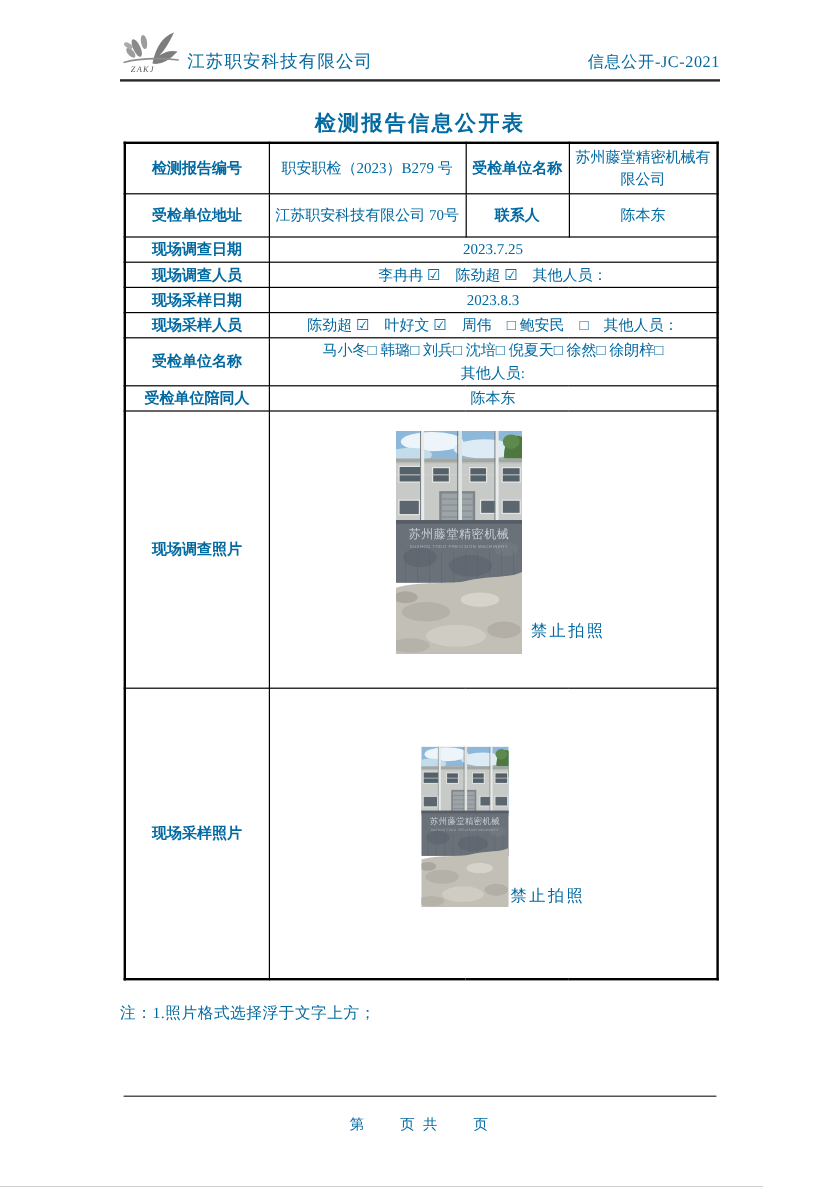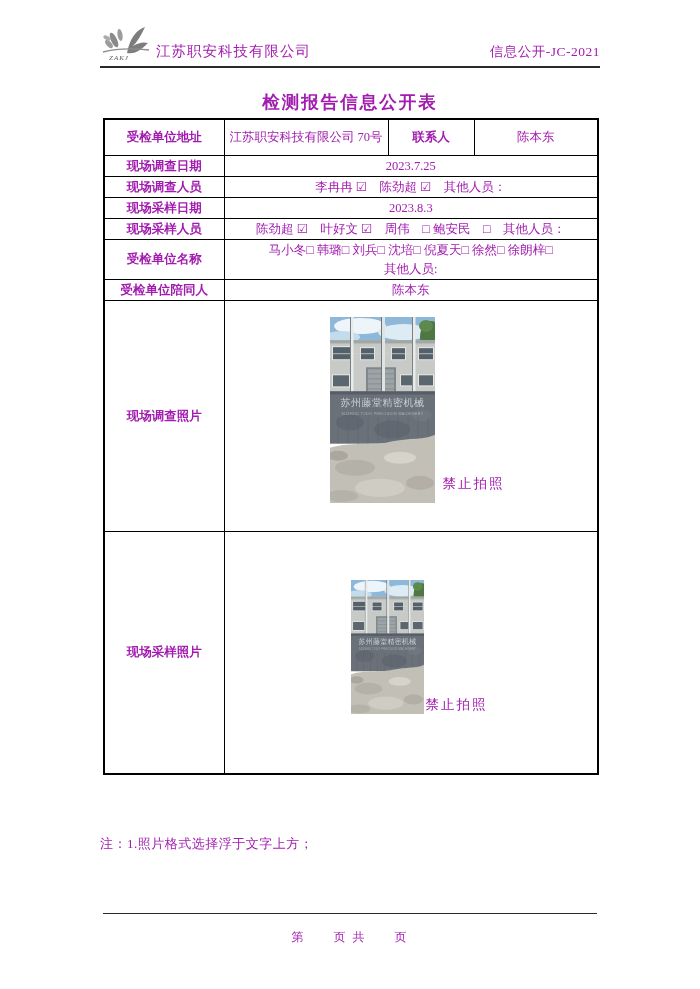--- a/index.html
+++ b/index.html
@@ -4,21 +4,21 @@
 <style>
   * { margin: 0; padding: 0; box-sizing: border-box; }
   html, body { background: #888; }
   .page {
     position: relative;
     width: 700px;
     height: 989px;
     margin: 0 auto;
     background: #ffffff;
     font-family: "Liberation Serif", "DejaVu Serif", serif;
-    color: #a21caf;
+    color: #0369a1;
     overflow: hidden;
   }
 
   
   .header {
     position: absolute;
     top: 28px; left: 100px; right: 100px;
     height: 40px;
     border-bottom: 2px solid #2a2a2a;
   }
@@ -188,20 +188,26 @@
 
   <table class="form">
     <colgroup>
       <col style="width:120px">
         <col style="width:164px">
         <col style="width:86px">
         <col style="width:124px">
     </colgroup>
     <tbody>
       <tr>
+        <td class="lbl" style="height:42px">检测报告编号</td>
+        <td>职安职检（2023）B279 号</td>
+        <td class="lbl">受检单位名称</td>
+        <td>苏州藤堂精密机械有限公司</td>
+      </tr>
+      <tr>
         <td class="lbl" style="height:36px">受检单位地址</td>
         <td>江苏职安科技有限公司 70号</td>
         <td class="lbl">联系人</td>
         <td>陈本东</td>
       </tr>
       <tr>
         <td class="lbl" style="height:20px">现场调查日期</td>
         <td colspan="3">2023.7.25</td>
       </tr>
       <tr>

